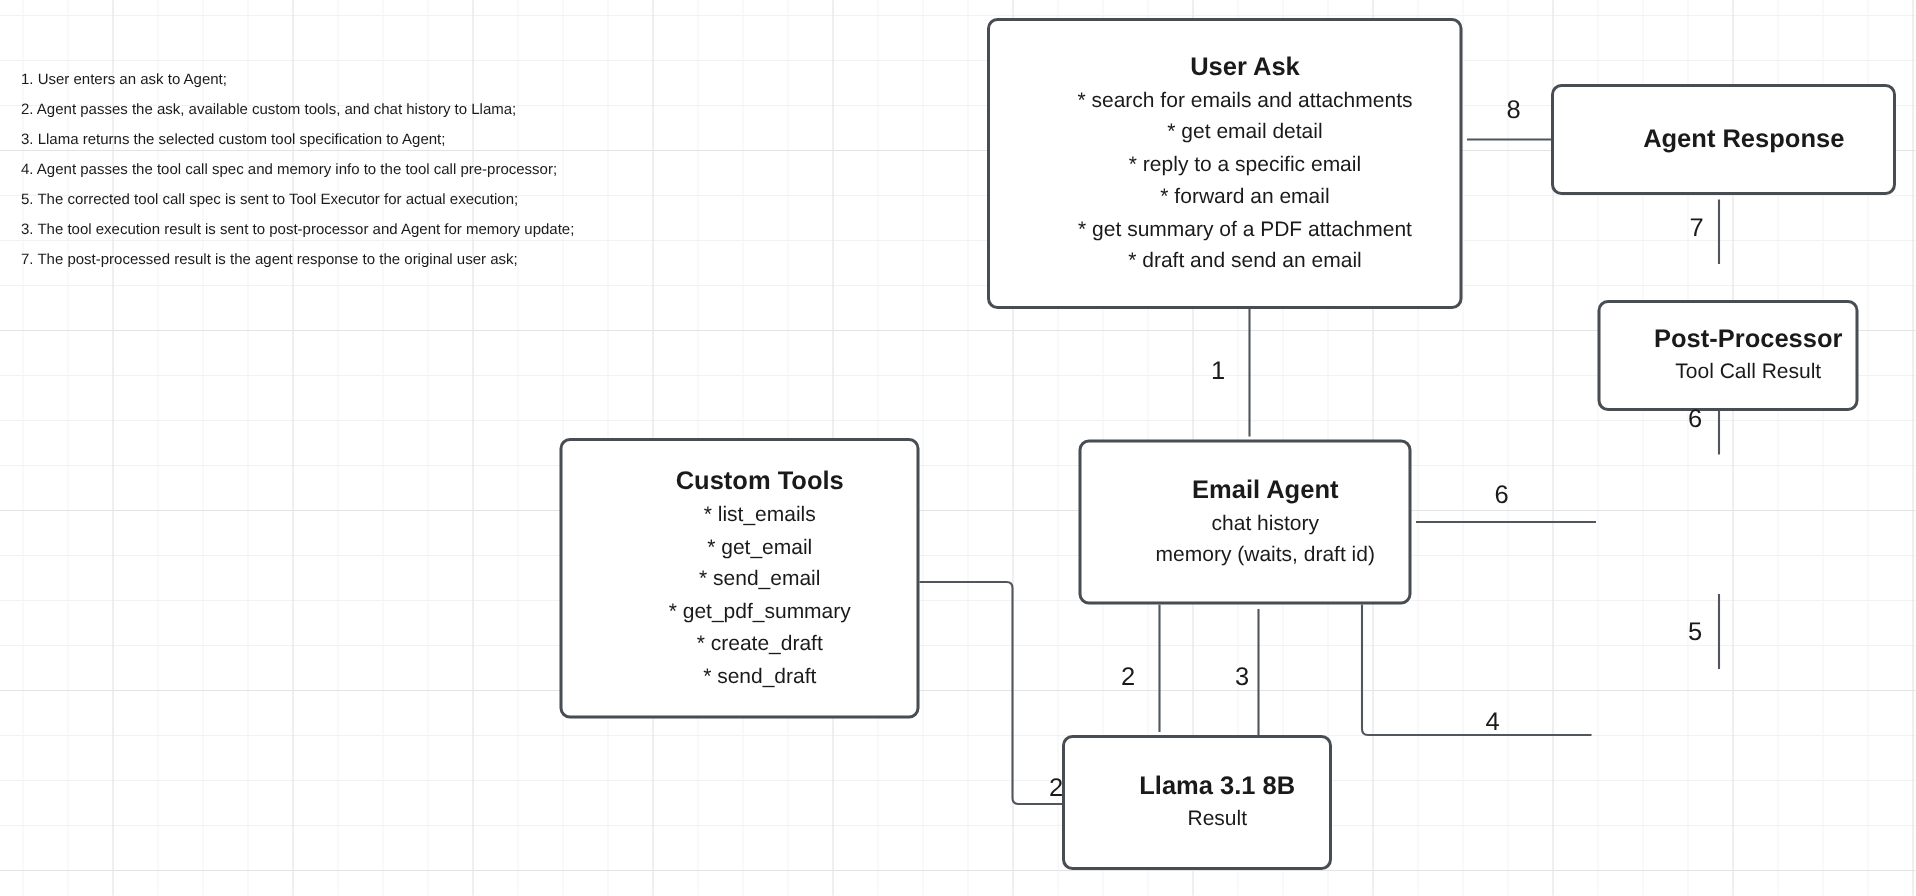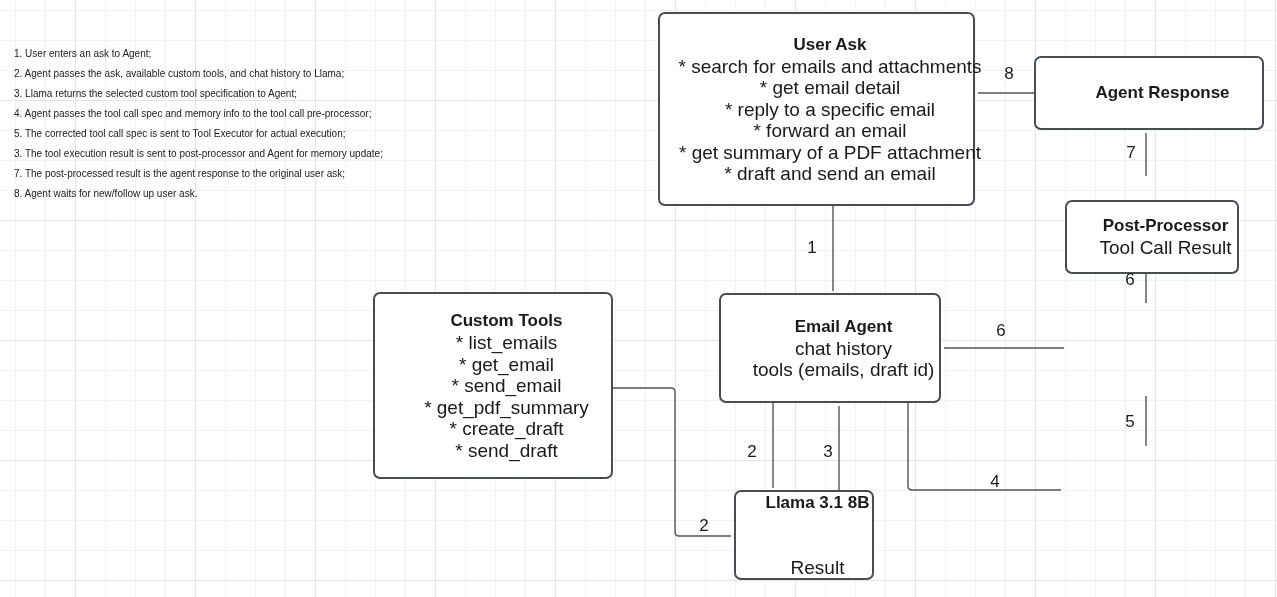--- a/index.html
+++ b/index.html
@@ -20,42 +20,41 @@
     font-size:10px;line-height:20px;white-space:nowrap;color:#1a1a1a;
   }
   .node{
     position:absolute;box-sizing:border-box;
     background:#ffffff;border:2px solid #474d53;border-radius:7px;
     display:flex;flex-direction:column;align-items:center;justify-content:center;
     text-align:center;
     padding-left:27px;
   }
   .node .title{font-weight:bold;font-size:17px;line-height:22px;}
-  .node .line{font-size:19px;line-height:21.5px;white-space:nowrap;}
+  .node .line{font-size:14px;line-height:21.5px;white-space:nowrap;}
   .edges{position:absolute;left:0;top:0;pointer-events:none;}
   .edges path{stroke:#50565c;stroke-width:1.4;fill:none;marker-end:url(#ah);pointer-events:auto;}
   .num{
     position:absolute;transform:translate(-50%,-50%);
     font-size:17px;line-height:17px;color:#1a1a1a;
   }
 </style>
 </head>
 <body>
 
 <div id="canvas">
 
   <div class="notes">
     <div>1. User enters an ask to Agent;</div>
     <div>2. Agent passes the ask, available custom tools, and chat history to Llama;</div>
     <div>3. Llama returns the selected custom tool specification to Agent;</div>
     <div>4. Agent passes the tool call spec and memory info to the tool call pre-processor;</div>
     <div>5. The corrected tool call spec is sent to Tool Executor for actual execution;</div>
     <div>3. The tool execution result is sent to post-processor and Agent for memory update;</div>
     <div>7. The post-processed result is the agent response to the original user ask;</div>
-    <div>8. Agent waits for new/follow up user ask.</div>
   </div>
 
   <svg class="edges" width="1277" height="597" viewBox="0 0 1277 597">
     <defs>
       <marker id="ah" viewBox="0 0 10 10" refX="9" refY="5" markerWidth="9" markerHeight="9" orient="auto-start-reverse">
         <path d="M0,0 L10,5 L0,10 Z" fill="#50565c" style="stroke:none;marker-end:none;"></path>
       </marker>
     </defs>
     <path d="M833,206 L833,291"></path>
     <path d="M773,403 L773,488"></path>
@@ -86,34 +85,34 @@
   <div class="node" style="left:1065px;top:176px;width:174px;height:74px;margin-top:24px;">
     <div class="title">Post-Processor</div>
     <div class="line">Tool Call Result</div>
   </div>
 
 
 
   <div class="node" style="left:719px;top:293px;width:222px;height:110px;align-items:center;">
     <div class="title">Email Agent</div>
     <div class="line">chat history</div>
-    <div class="line">tools (emails, draft id)</div>
+    <div class="line">memory (waits, draft id)</div>
   </div>
 
   <div class="node" style="left:373px;top:292px;width:240px;height:187px;">
     <div class="title">Custom Tools</div>
     <div class="line">* list_emails</div>
     <div class="line">* get_email</div>
     <div class="line">* send_email</div>
     <div class="line">* get_pdf_summary</div>
     <div class="line">* create_draft</div>
     <div class="line">* send_draft</div>
   </div>
 
-  <div class="node" style="left:734px;top:490px;width:140px;height:90px;justify-content:space-between;">
+  <div class="node" style="left:708px;top:490px;width:180px;height:90px;">
     <div class="title">Llama 3.1 8B</div>
     <div class="line">Result</div>
   </div>
 
   <div class="num" style="left:812px;top:247px;">1</div>
   <div class="num" style="left:752px;top:451px;">2</div>
   <div class="num" style="left:704px;top:525px;">2</div>
   <div class="num" style="left:828px;top:451px;">3</div>
   <div class="num" style="left:995px;top:481px;">4</div>
   <div class="num" style="left:1130px;top:421px;">5</div>

